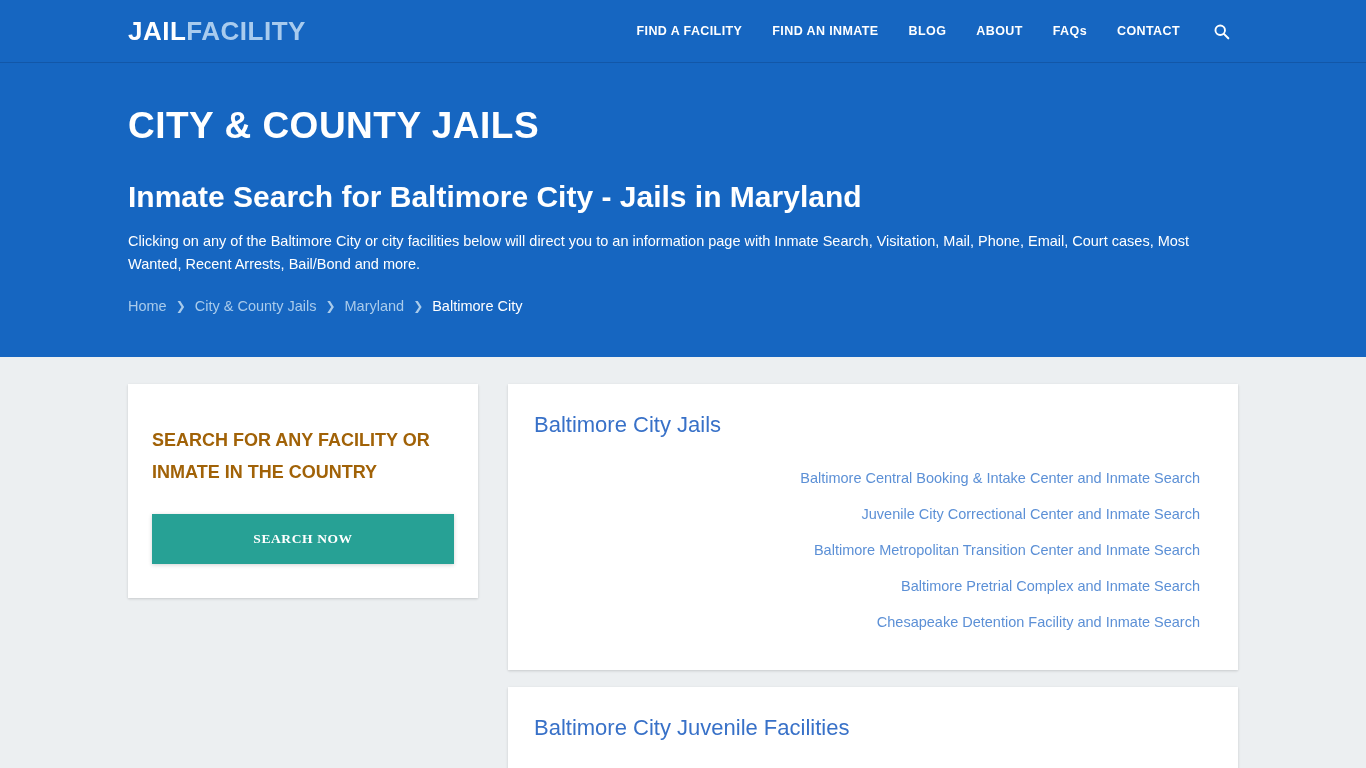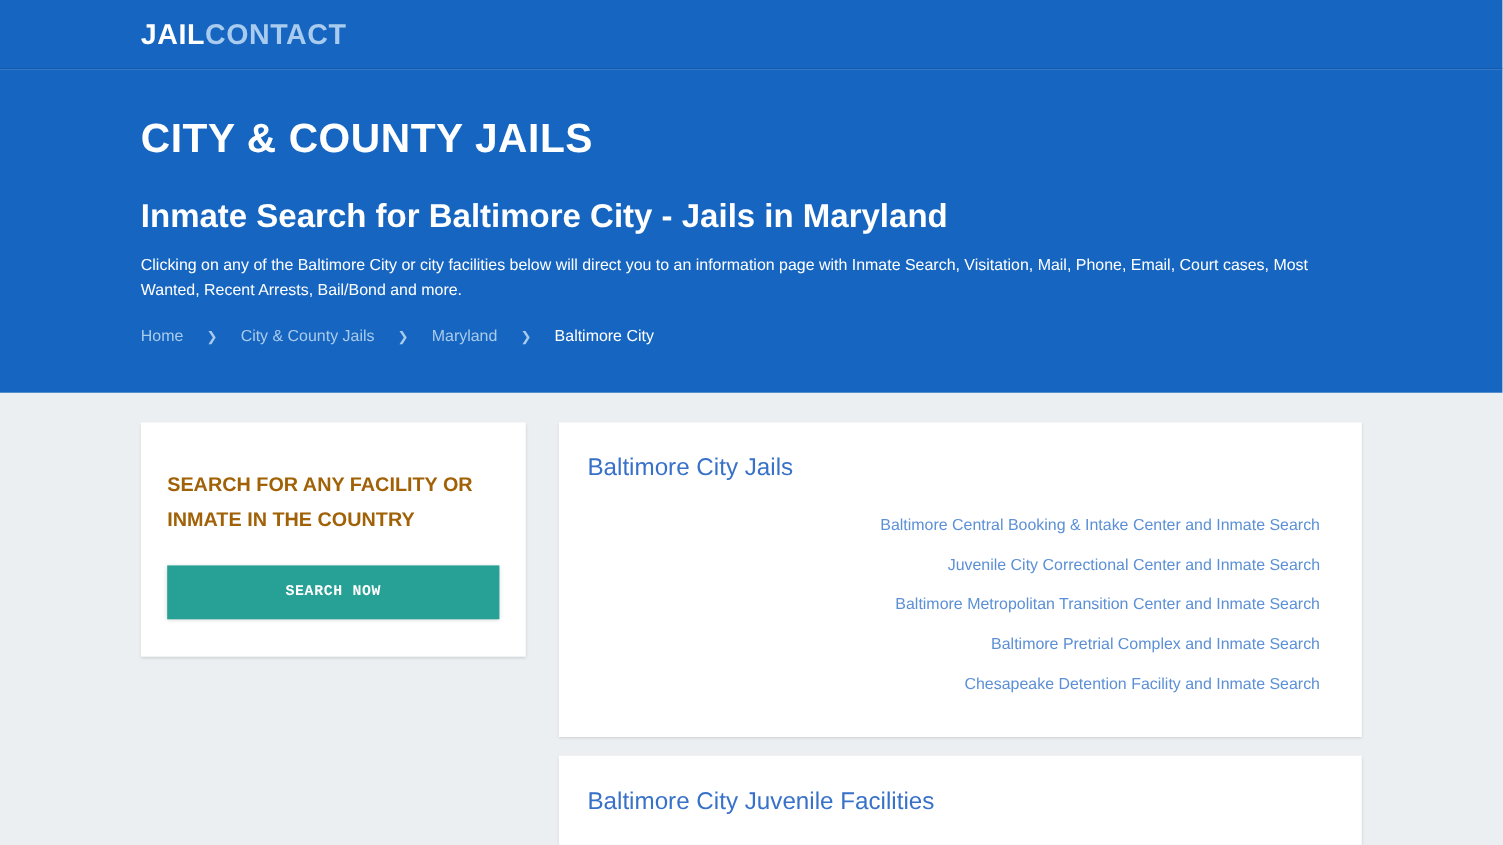--- a/index.html
+++ b/index.html
@@ -86,21 +86,21 @@
     font-size: 14.5px;
     line-height: 23px;
     padding-top: 18px;
     max-width: 1090px;
   }
   .breadcrumb {
     padding-top: 22px;
     display: flex;
     align-items: center;
     font-size: 14.5px;
-    gap: 21px;
+    gap: 9px;
   }
   .crumb {
     color: #a9cbeb;
     text-decoration: none;
     cursor: pointer;
     white-space: nowrap;
   }
   .crumb.current {
     color: #ffffff;
     cursor: default;
@@ -136,21 +136,21 @@
     font-weight: bold;
   }
   .search-now-btn {
     display: block;
     width: 100%;
     margin-top: 26px;
     background: #27a195;
     color: #ffffff;
     border: 0;
     padding: 17px 10px;
-    font-family: Liberation Mono, monospace;
+    font-family: Liberation Serif, serif;
     font-size: 13.5px;
     font-weight: bold;
     letter-spacing: 0.6px;
     text-align: center;
     cursor: pointer;
     box-shadow: 0 1px 4px rgba(0,0,0,0.18);
   }
 
   
   .main-col { flex: 1; min-width: 0; }
@@ -178,23 +178,37 @@
     text-decoration: none;
     padding: 8px 0 8px 18px;
     cursor: pointer;
   }
 </style>
 </head>
 <body>
 
 <header class="site-header">
   <div class="logo">
-    <span class="logo-jail">JAIL</span><span class="logo-exchange">CONTACT</span>
+    <span class="logo-jail">JAIL</span><span class="logo-exchange">FACILITY</span>
   </div>
 
+  <nav class="main-nav">
+    <a class="nav-item">FIND A FACILITY</a>
+    <a class="nav-item">FIND AN INMATE</a>
+    <a class="nav-item">BLOG</a>
+    <a class="nav-item">ABOUT</a>
+    <a class="nav-item">FAQs</a>
+    <a class="nav-item">CONTACT</a>
+    <button class="nav-search-btn">
+      <svg width="17" height="17" viewBox="0 0 20 20">
+        <circle cx="8.5" cy="8.5" r="5.6" fill="none" stroke="#ffffff" stroke-width="2.2"></circle>
+        <line x1="12.8" y1="12.8" x2="18" y2="18" stroke="#ffffff" stroke-width="2.4" stroke-linecap="round"></line>
+      </svg>
+    </button>
+  </nav>
 </header>
 
 <section class="hero">
   <h1 class="hero-kicker">CITY &amp; COUNTY JAILS</h1>
   <h2 class="hero-title">Inmate Search for Baltimore City - Jails in Maryland</h2>
   <p class="hero-desc">Clicking on any of the Baltimore City or city facilities below will direct you to an information page with Inmate Search, Visitation, Mail, Phone, Email, Court cases, Most Wanted, Recent Arrests, Bail/Bond and more.</p>
 
   <nav class="breadcrumb">
     <a class="crumb">Home</a>
     <span class="crumb-sep">❯</span>

